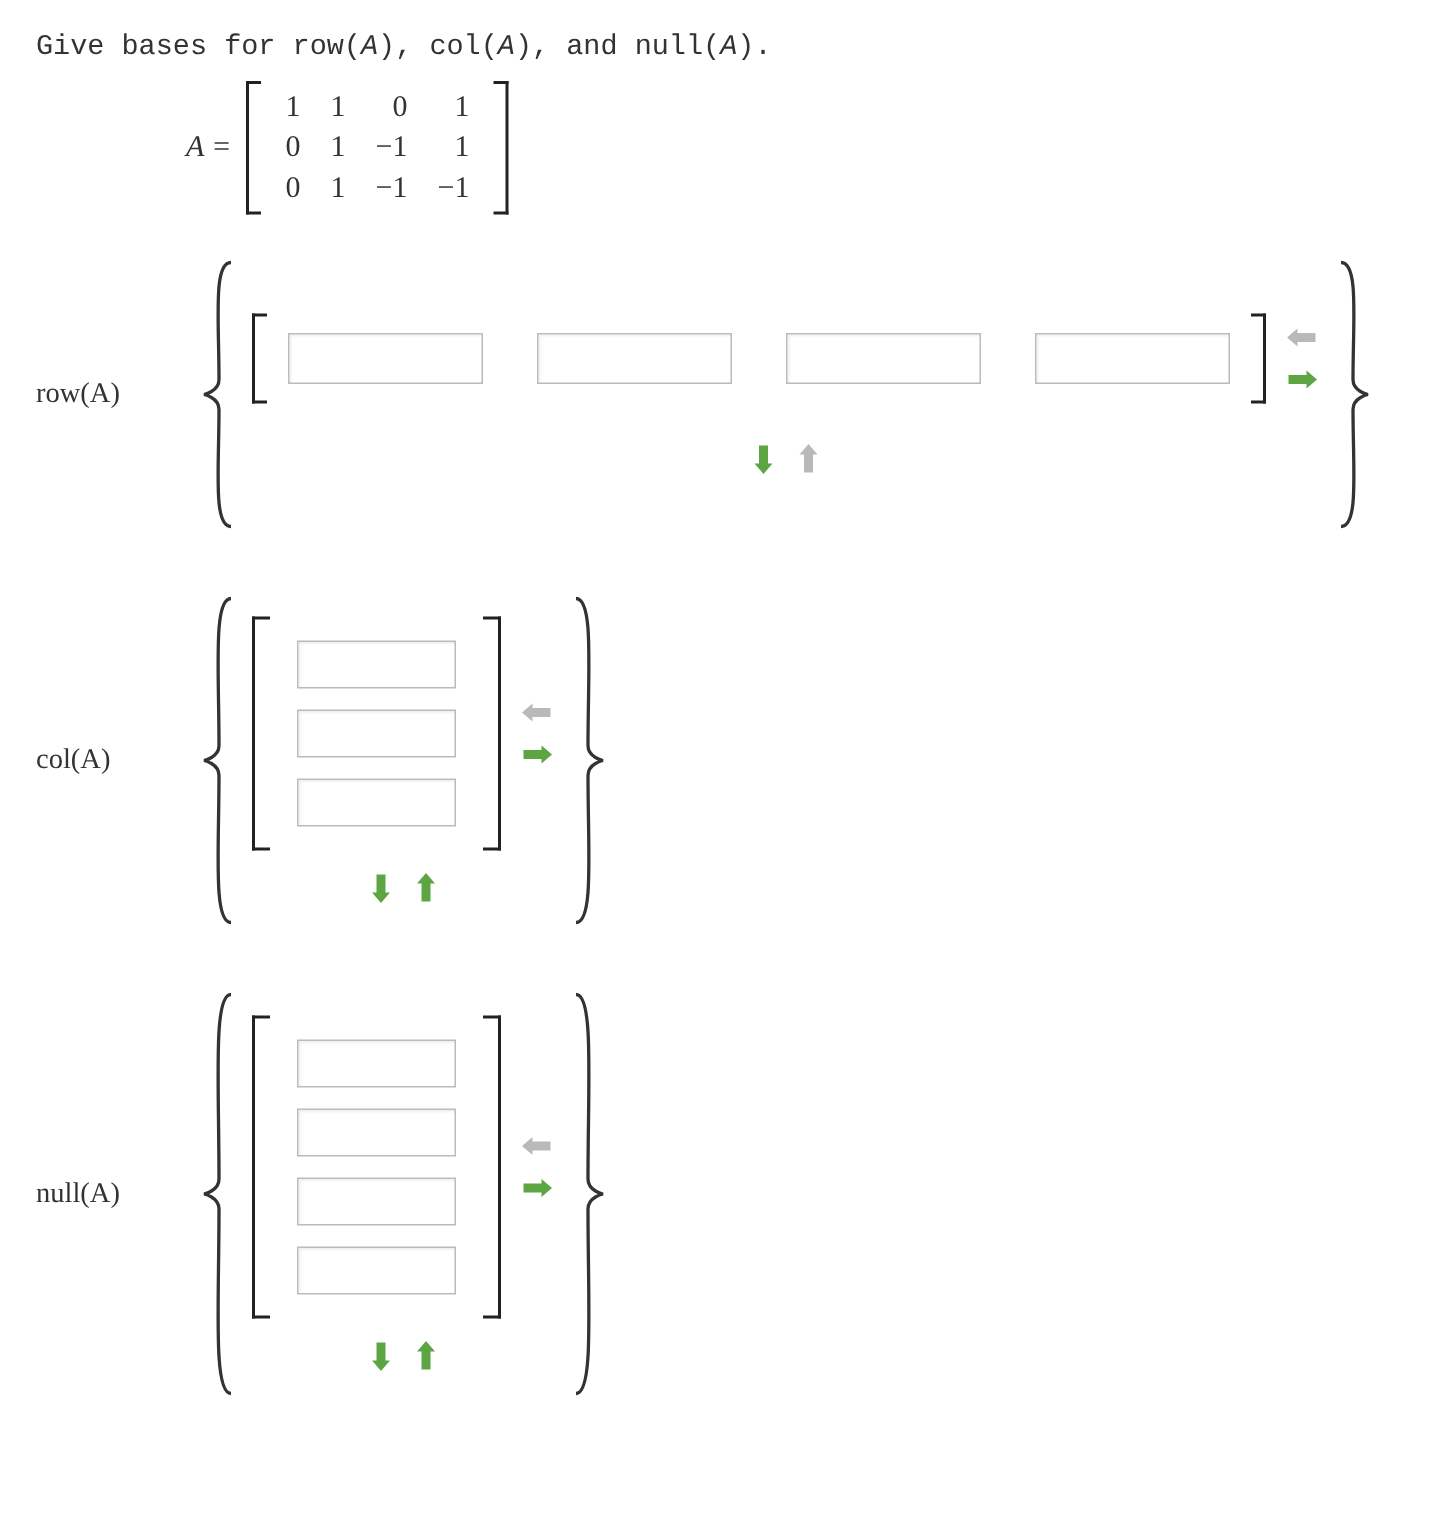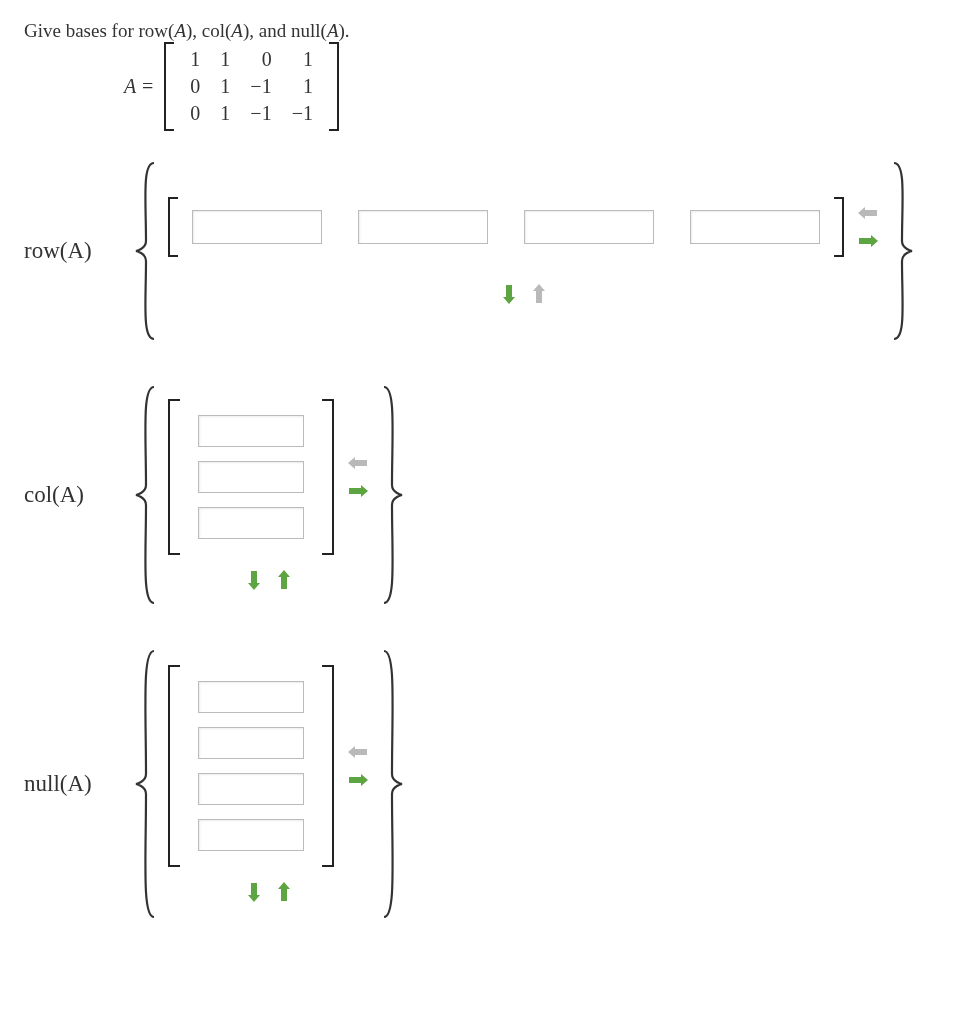--- a/index.html
+++ b/index.html
@@ -6,20 +6,22 @@
     font-family: Georgia, 'Times New Roman', serif;
     font-size: 18px;
     color: #333;
     margin: 0;
     padding: 20px 24px;
     width: 963px;
     box-sizing: border-box;
   }
   .prompt {
     font-size: 19px;
+    margin-bottom: 12px;
+    font-family: Liberation Mono, monospace;
   }
   .ital { font-style: italic; }
   .matrix-eq {
     display: flex;
     align-items: center;
     margin-left: 100px;
     margin-bottom: 30px;
   }
   .matrix-label {
     font-style: italic;
@@ -50,21 +52,21 @@
     font-family: Georgia, serif;
   }
 
   .answer-row {
     display: flex;
     align-items: center;
     margin-bottom: 44px;
   }
   .answer-label {
     width: 110px;
-    font-size: 23px;
+    font-size: 19px;
   }
 
   .set-wrap {
     display: flex;
     align-items: stretch;
   }
   .curly {
     display: flex;
     flex-direction: column;
     width: 26px;

